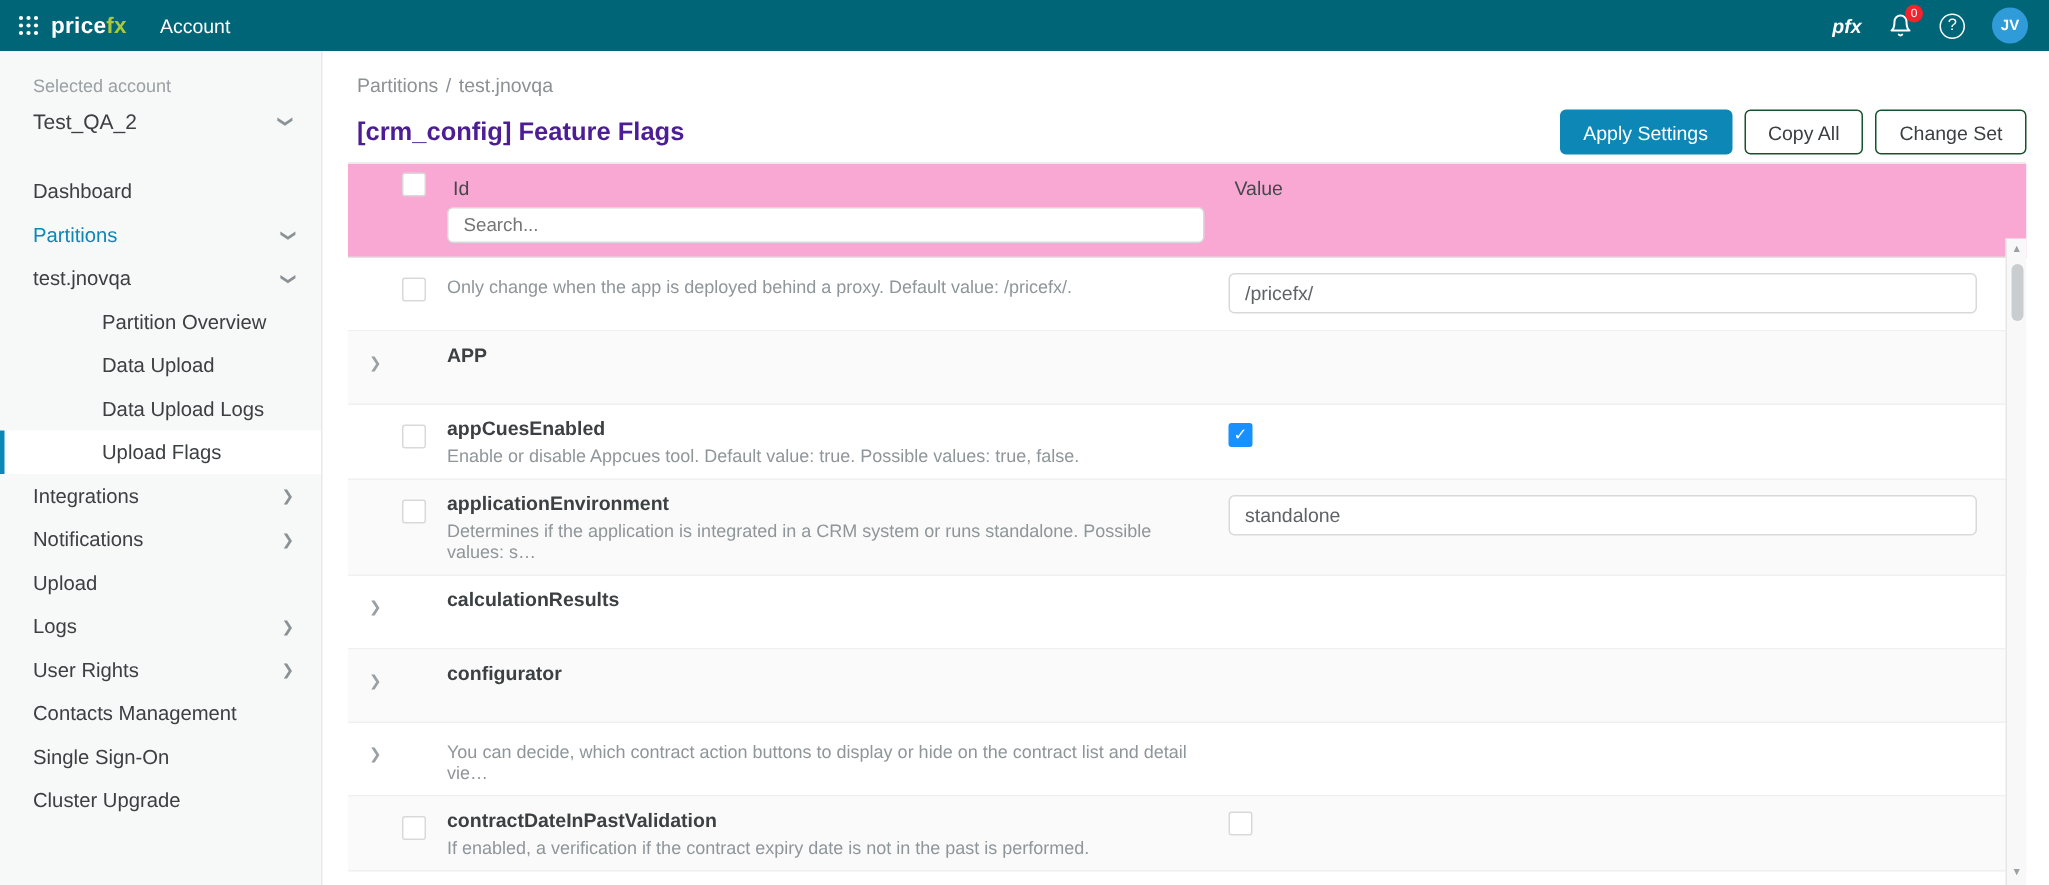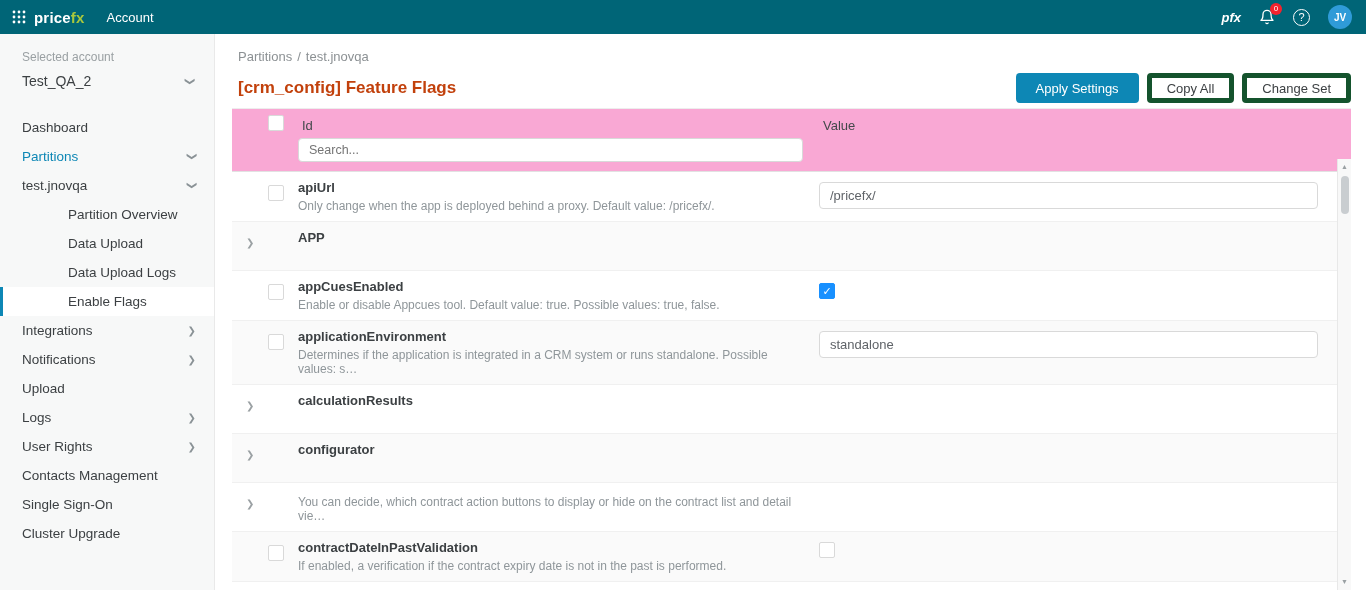--- a/index.html
+++ b/index.html
@@ -42,23 +42,23 @@
   .nav-item.active { background:#fff; }
   .nav-item.active::before { content:''; position:absolute; left:0; top:0; bottom:0; width:3px; background:#0d87b5; }
   .nav-chev { color:#8a9296; font-size:10px; }
   .nav-chev.down { transform:rotate(90deg); }
 
   
   .main { position:absolute; left:216px; top:34px; right:0; bottom:0; background:#fff; }
   .breadcrumb { padding:15px 0 0 22px; font-size:13px; color:#8c9194; }
   .breadcrumb span { margin-right:5px; }
   .page-head { display:flex; align-items:center; justify-content:space-between; padding:9px 15px 0 22px; }
-  .page-title { font-size:17px; font-weight:700; color:#c2410c; }
+  .page-title { font-size:17px; font-weight:700; color:#4c1d95; }
   .btns { display:flex; gap:8px; }
-  .btn { height:30px; padding:0 15px; border-radius:4px; font-size:13px; border:5px solid #14532d;
+  .btn { height:30px; padding:0 15px; border-radius:4px; font-size:13px; border:1px solid #14532d;
          background:#fff; color:#3c4043; display:flex; align-items:center; cursor:pointer; }
   .btn.primary { background:#0d87b5; border-color:#0d87b5; color:#fff; }
 
   
   .table { position:absolute; left:16px; right:15px; top:74px; bottom:0; overflow:hidden;
            border-top:1px solid #ededed; }
   .thead { background:#f9a8d4; border-bottom:1px solid #e2e2e2; }
   .thead-top { display:flex; align-items:center; height:27px; padding-top:5px; }
   .th-sel { width:66px; padding-left:36px; }
   .th-id { flex:1; font-size:13px; color:#44484b; padding-left:4px; }
@@ -154,21 +154,21 @@
       <div class="nav-item lvl2">
         <span class="nav-label">Partition Overview</span>
       </div>
       <div class="nav-item lvl2">
         <span class="nav-label">Data Upload</span>
       </div>
       <div class="nav-item lvl2">
         <span class="nav-label">Data Upload Logs</span>
       </div>
       <div class="nav-item lvl2 active">
-        <span class="nav-label">Enable Flags</span>
+        <span class="nav-label">Upload Flags</span>
       </div>
       <div class="nav-item lvl0">
         <span class="nav-label">Integrations</span>
         <span class="nav-chev right">❯</span>
       </div>
       <div class="nav-item lvl0">
         <span class="nav-label">Notifications</span>
         <span class="nav-chev right">❯</span>
       </div>
       <div class="nav-item lvl0">
@@ -221,21 +221,20 @@
         </div>
         <div class="ts-val"></div>
       </div>
     </div>
     <div id="table-body">
         <div class="trow">
           <div class="cell-sel">
             <span class="cbox"></span>
           </div>
           <div class="cell-id">
-            <div class="row-name">apiUrl</div>
             <div class="row-desc">Only change when the app is deployed behind a proxy. Default value: /pricefx/.</div>
           </div>
           <div class="cell-val"><input class="val-input" value="/pricefx/" style=""></div>
         </div>
         <div class="trow alt">
           <div class="cell-sel">
             <span class="row-chev">❯</span>
           </div>
           <div class="cell-id">
             <div class="row-name">APP</div>

